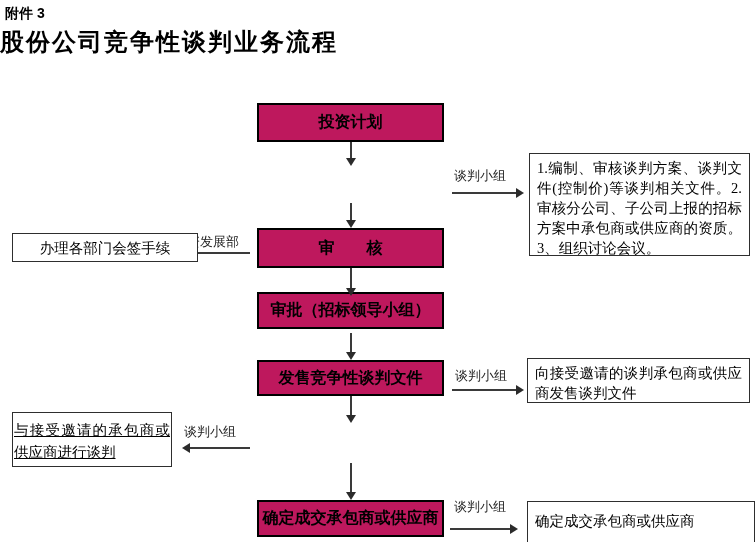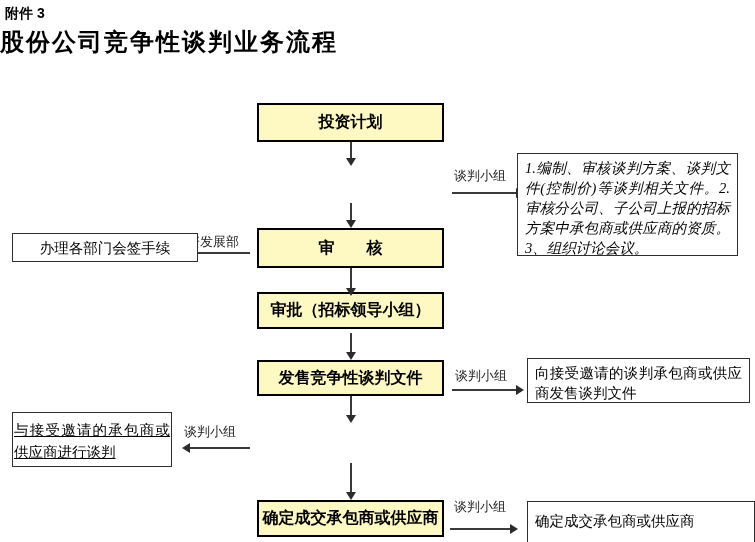--- a/index.html
+++ b/index.html
@@ -18,21 +18,21 @@
   }
   .title{
     position:absolute;left:0;top:26px;width:100%;
     text-align:left;
     font-size:24px;font-weight:bold;letter-spacing:2px;
   }
   .node{
     position:absolute;
     left:257px;width:187px;
     border:2px solid #000;
-    background:#fef9c3;
+    background:#be185d;
     display:flex;align-items:center;justify-content:center;
     font-size:16px;font-weight:bold;
     box-sizing:border-box;
     white-space:nowrap;
   }
   .sidebox{
     position:absolute;
     border:1.5px solid #2e2e2e;
     background:#fff;
     box-sizing:border-box;
@@ -95,21 +95,21 @@
 
   <div class="varrow" style="top:142px;height:16px;"></div>
   <div class="varrow" style="top:203px;height:17px;"></div>
   <div class="varrow" style="top:268px;height:20px;"></div>
   <div class="varrow" style="top:333px;height:19px;"></div>
   <div class="varrow" style="top:396px;height:19px;"></div>
   <div class="varrow" style="top:463px;height:29px;"></div>
 
   <div class="arrow-label" style="left:454px;top:167px;">谈判小组</div>
   <div class="harrow-r" style="left:452px;top:192px;width:64px;"></div>
-  <div class="sidebox" style="left:517px;top:153px;width:221px;height:103px;font-style:italic;">1.编制、审核谈判方案、谈判文件(控制价)等谈判相关文件。2.审核分公司、子公司上报的招标方案中承包商或供应商的资质。3、组织讨论会议。</div>
+  <div class="sidebox" style="left:529px;top:153px;width:221px;height:103px;">1.编制、审核谈判方案、谈判文件(控制价)等谈判相关文件。2.审核分公司、子公司上报的招标方案中承包商或供应商的资质。3、组织讨论会议。</div>
 
   <div class="arrow-label" style="left:174px;top:233px;">投资发展部</div>
   <div class="harrow-l" style="left:190px;top:252px;width:60px;"></div>
   <div class="sidebox center" style="left:12px;top:233px;width:186px;height:29px;">办理各部门会签手续</div>
 
   <div class="arrow-label" style="left:455px;top:367px;">谈判小组</div>
   <div class="harrow-r" style="left:452px;top:389px;width:64px;"></div>
   <div class="sidebox" style="left:527px;top:358px;width:223px;height:45px;">向接受邀请的谈判承包商或供应商发售谈判文件</div>
 
   <div class="arrow-label" style="left:184px;top:423px;">谈判小组</div>

